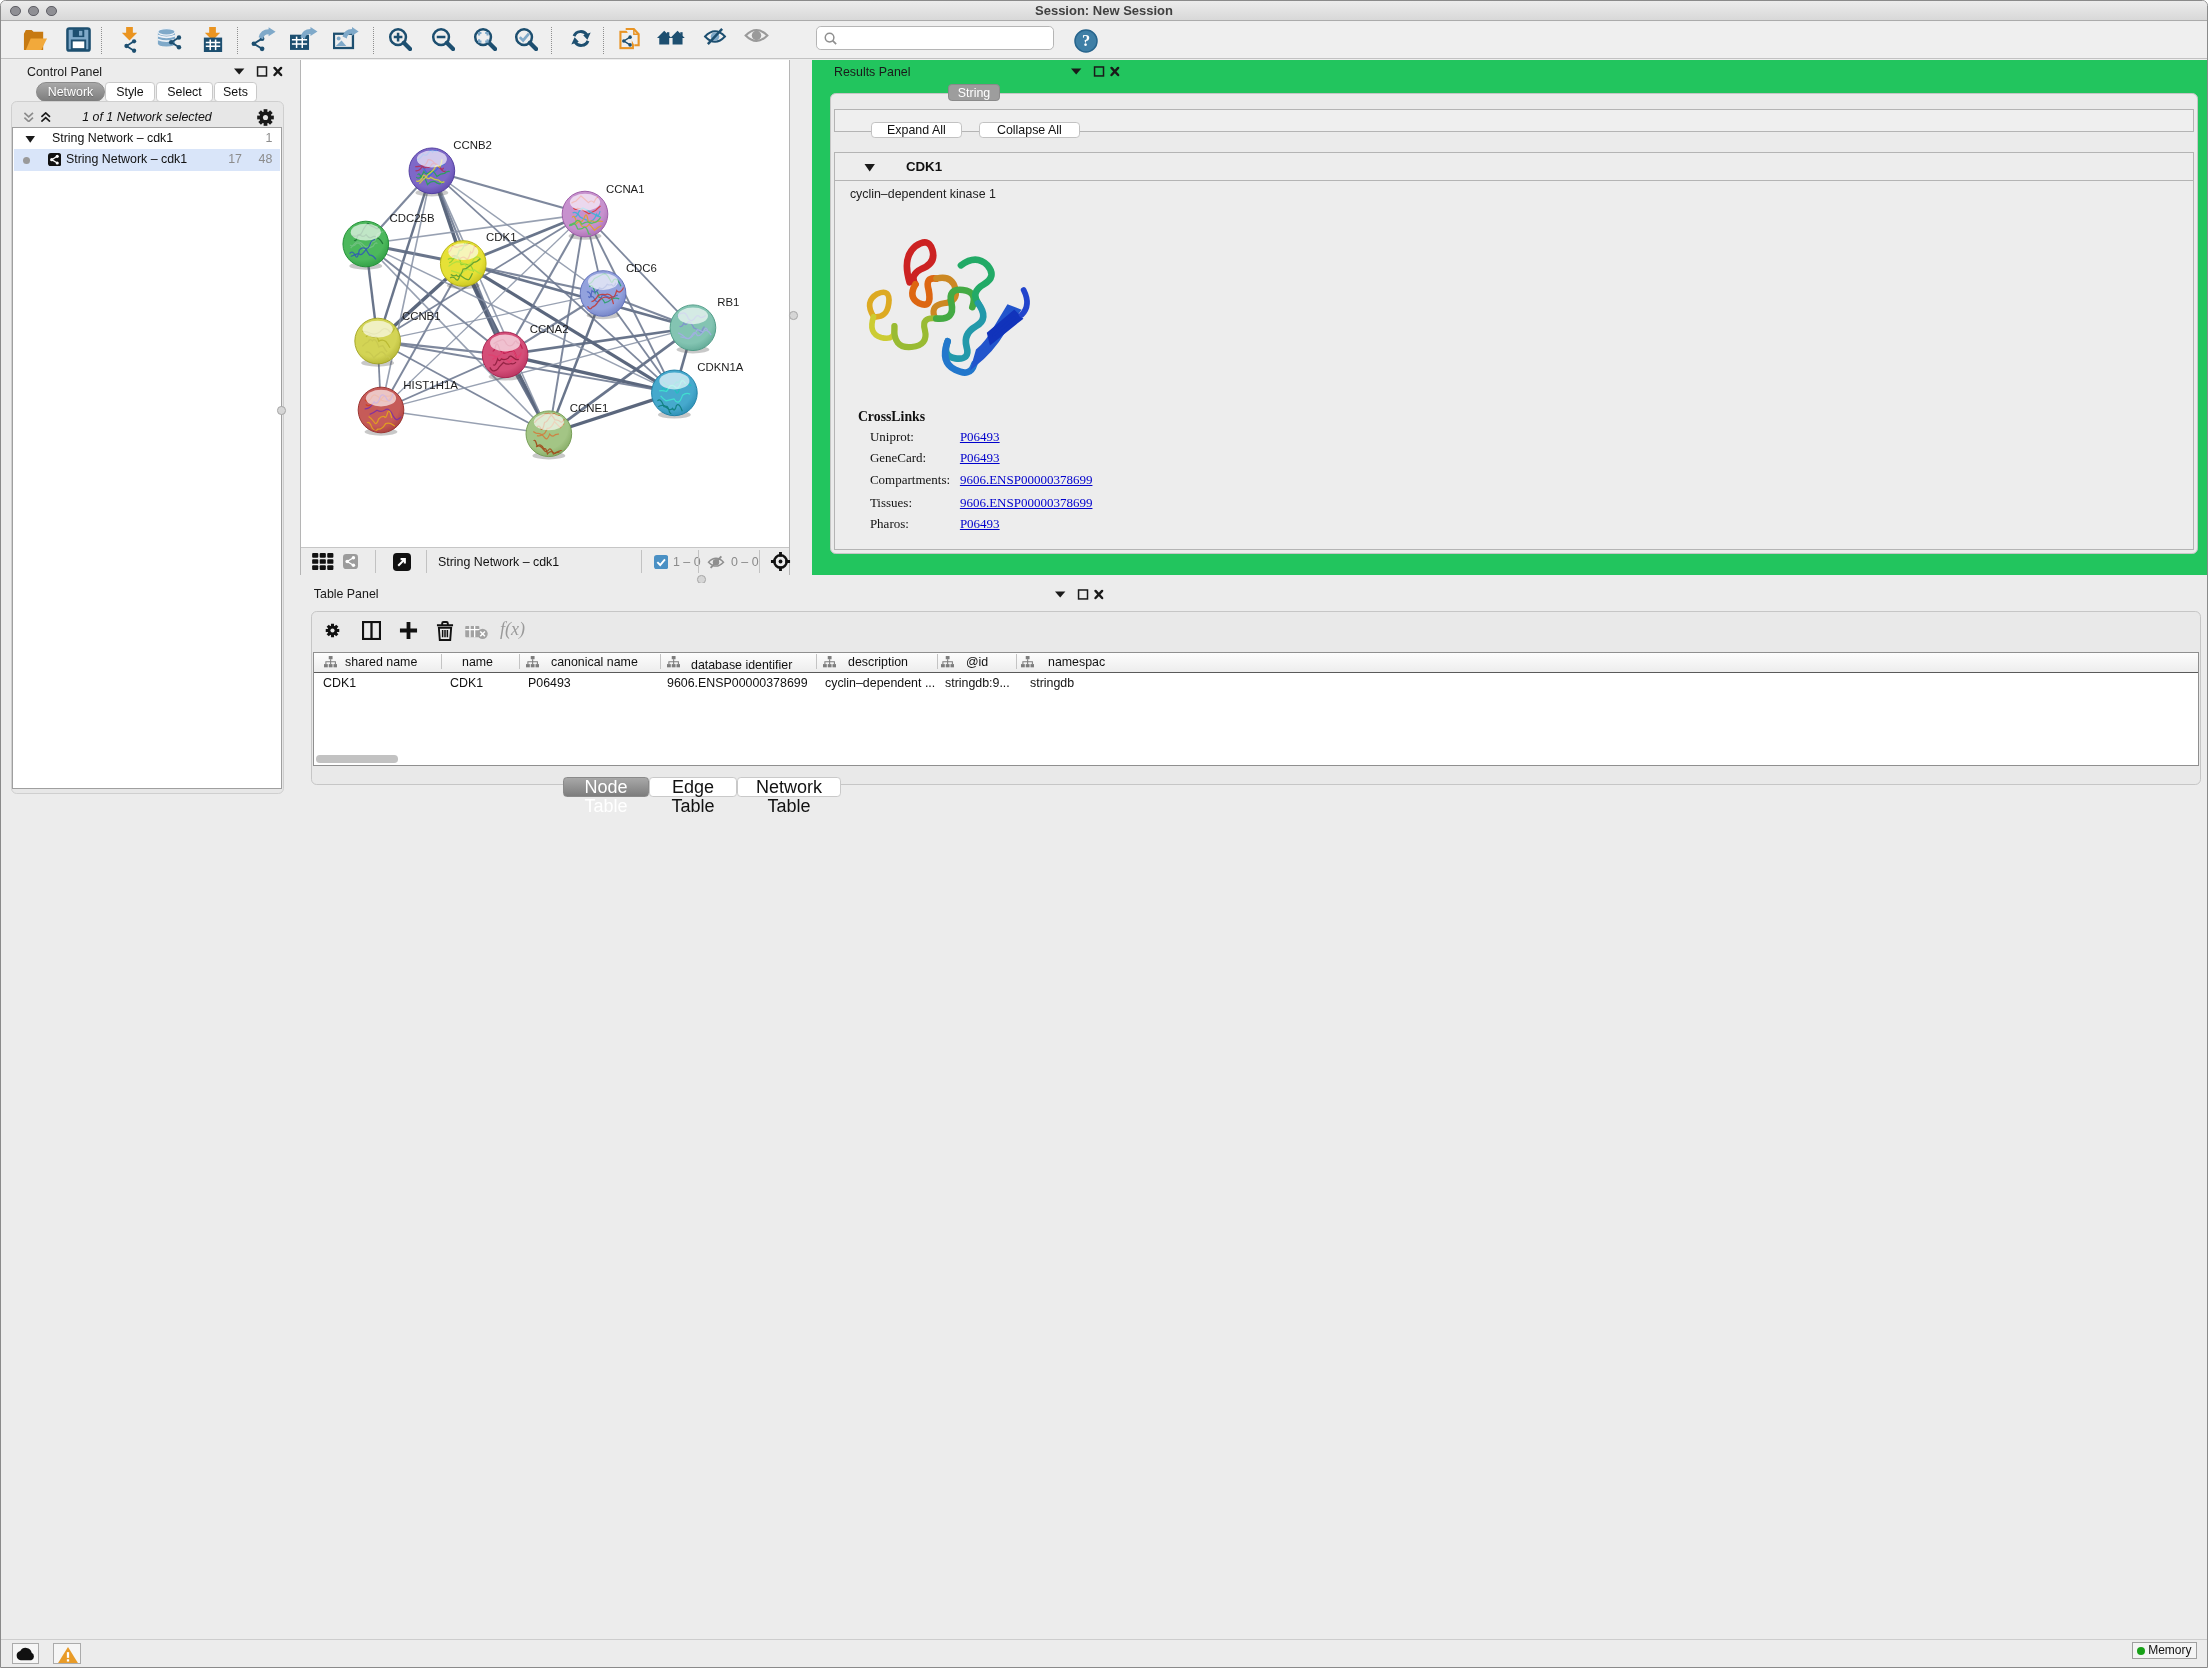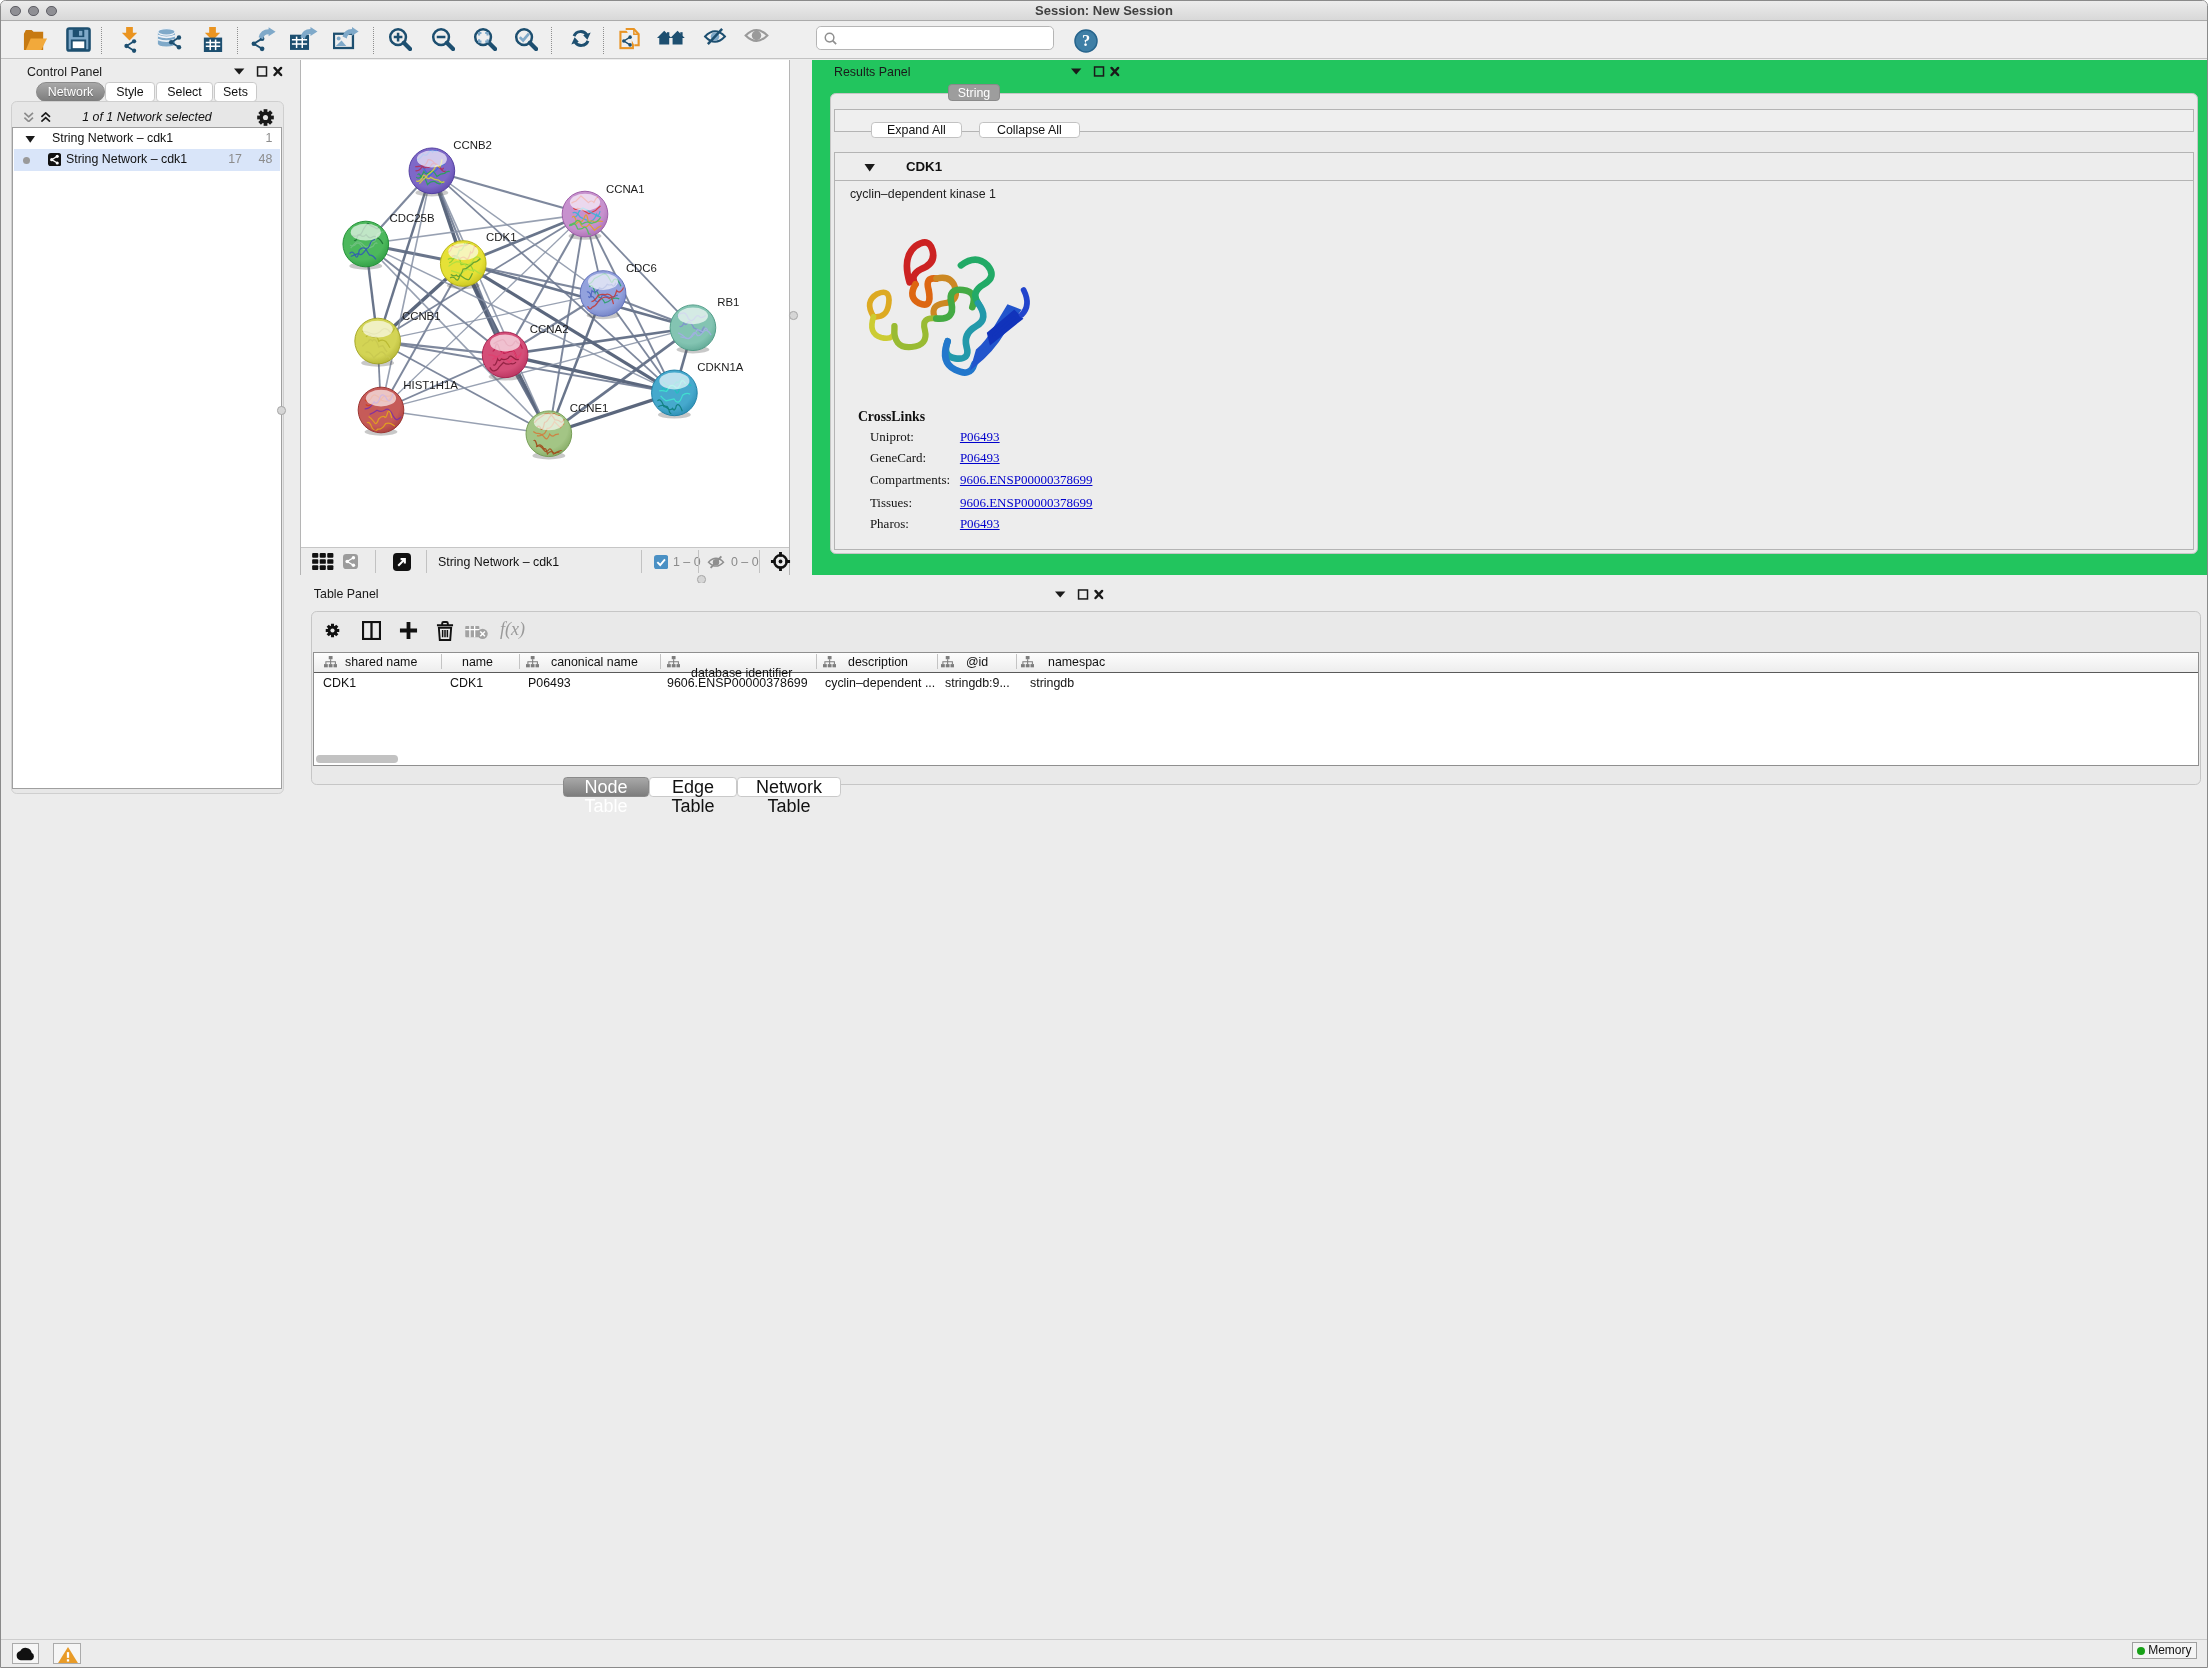--- a/index.html
+++ b/index.html
@@ -747,21 +747,21 @@
               <div class="th" style="left:237px;padding-top:2.9px">canonical name</div>
               <svg width="13.3" height="12.4" viewBox="0 0 14 13" style="position:absolute;left:212px;top:3.8px">
 <g fill="#7d7d7d">
                   <rect x="5" y="0" width="4" height="3.4"></rect>
                   <rect x="0" y="8.5" width="4" height="3.4"></rect>
 <rect x="5" y="8.5" width="4" height="3.4"></rect>
                   <rect x="10" y="8.5" width="4" height="3.4"></rect>
 <path d="M7 3.4 V6 M2 8.5 V6 H12 V8.5 M7 6 V8.5" stroke="#7d7d7d" stroke-width="1.1" fill="none"></path>
                 </g>
               </svg>
-              <div class="th" style="left:377px;padding-top:13px">database identifier</div>
+              <div class="th" style="left:377px;padding-top:5px">database identifier</div>
               <svg width="13.3" height="12.4" viewBox="0 0 14 13" style="position:absolute;left:353px;top:3.8px">
 <g fill="#7d7d7d">
                   <rect x="5" y="0" width="4" height="3.4"></rect>
                   <rect x="0" y="8.5" width="4" height="3.4"></rect>
 <rect x="5" y="8.5" width="4" height="3.4"></rect>
                   <rect x="10" y="8.5" width="4" height="3.4"></rect>
 <path d="M7 3.4 V6 M2 8.5 V6 H12 V8.5 M7 6 V8.5" stroke="#7d7d7d" stroke-width="1.1" fill="none"></path>
                 </g>
               </svg>
               <div class="th" style="left:534px;padding-top:2.9px">description</div>

